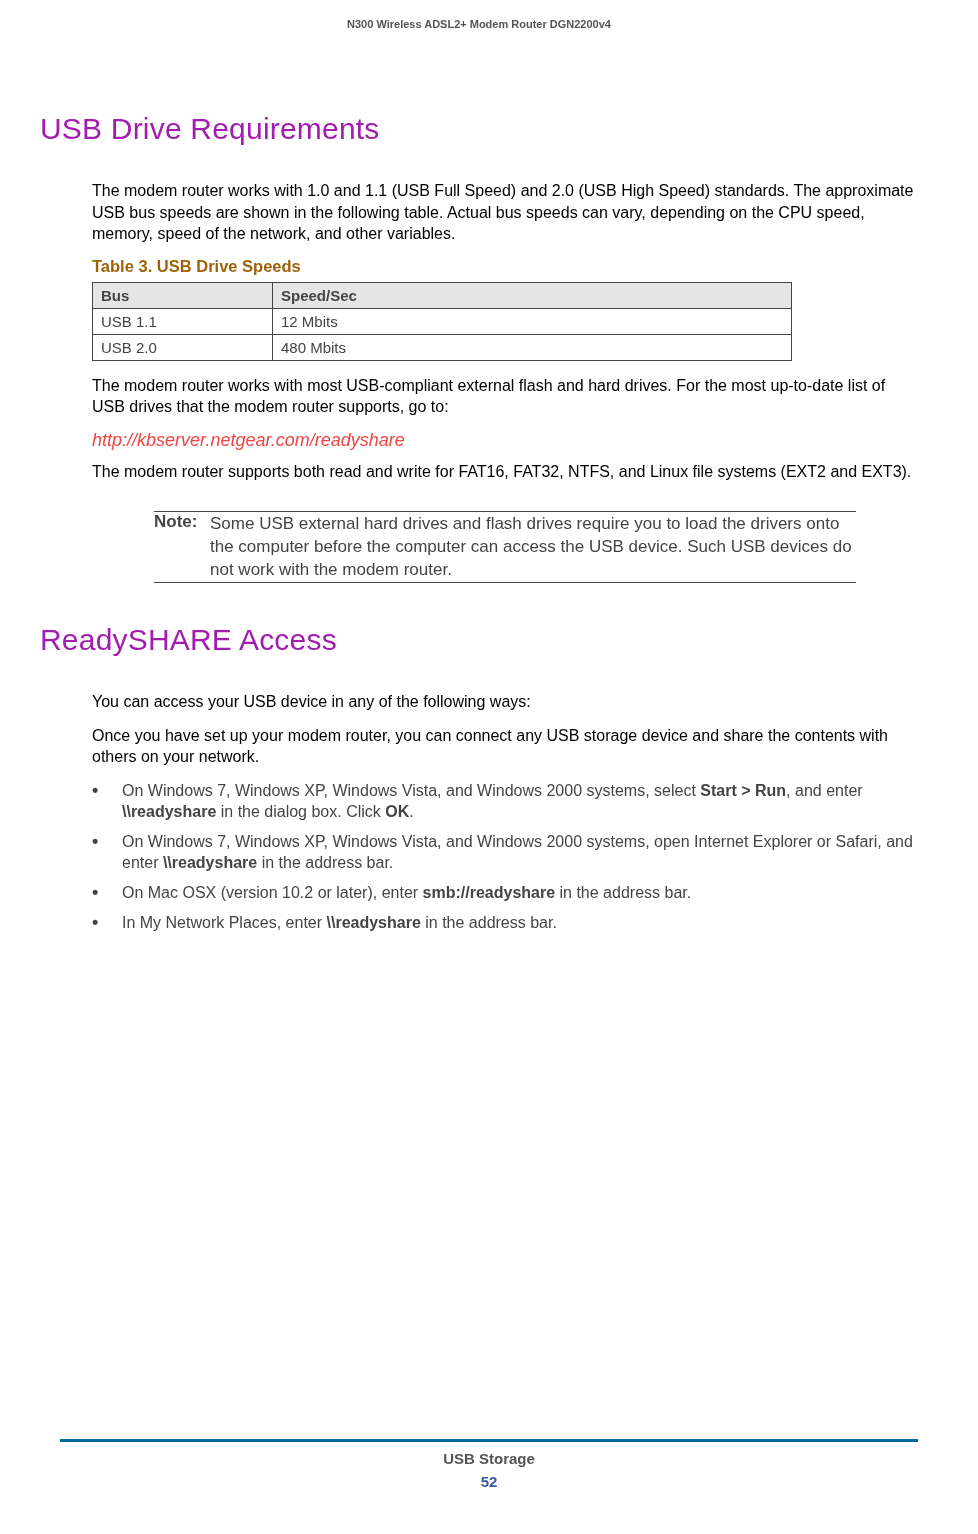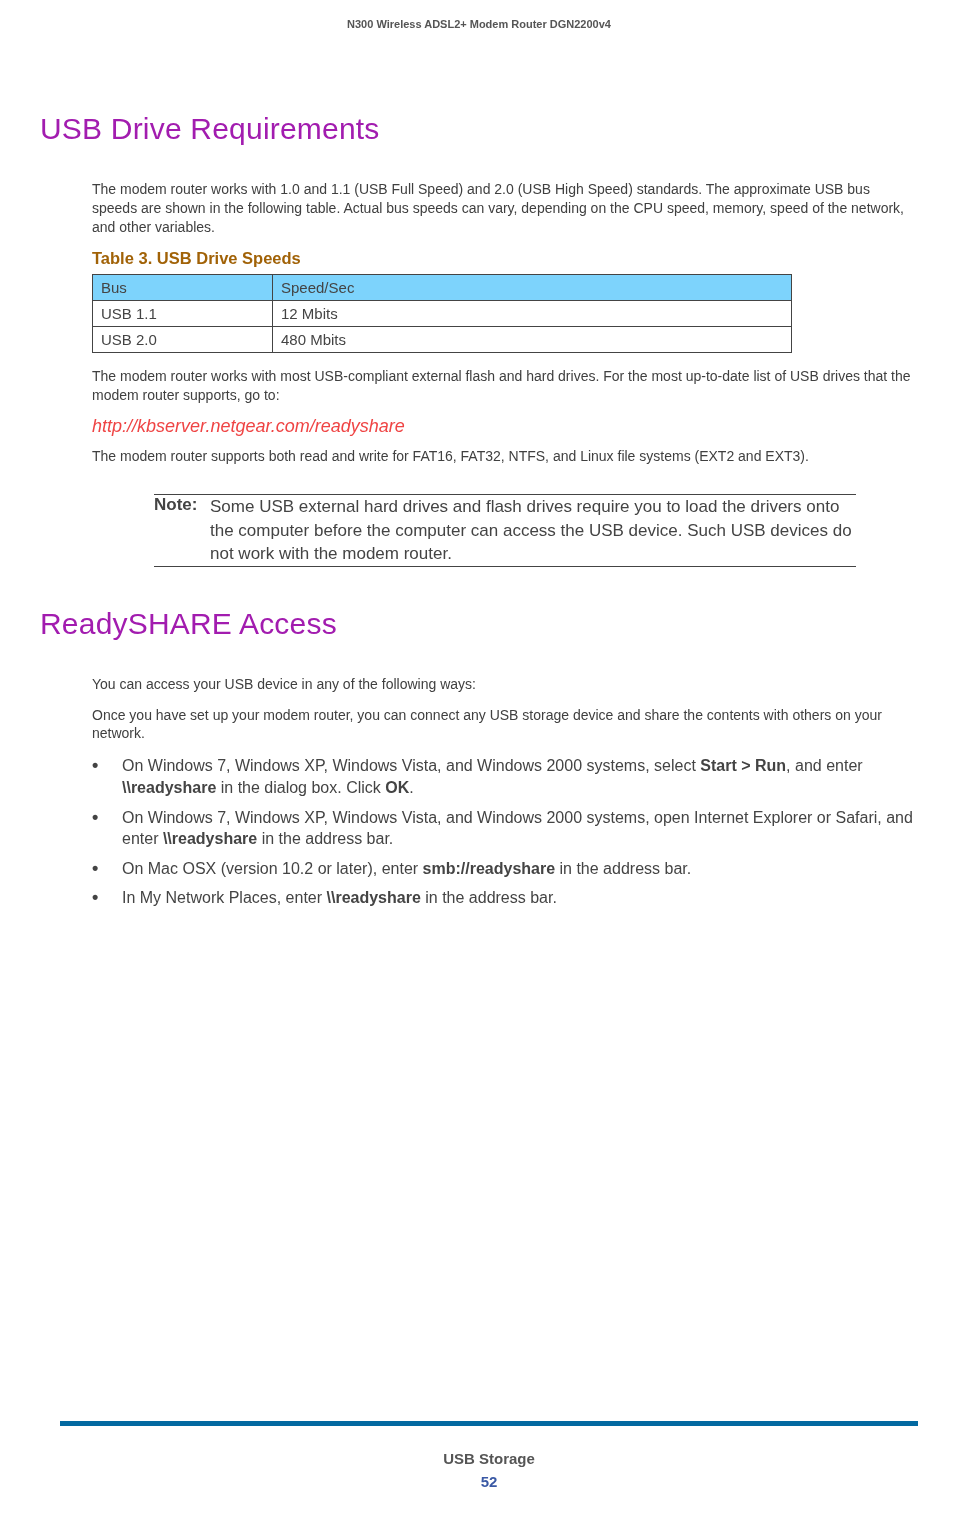--- a/index.html
+++ b/index.html
@@ -1,37 +1,37 @@
 <!DOCTYPE html>
 <html><head>
   <meta charset="utf-8">
   <style>
     * { margin: 0; padding: 0; box-sizing: border-box; }
     body { width: 978px; height: 1534px; font-family: Arial, Helvetica, sans-serif; color: #333; position: relative; background: #fff; }
     .page { padding: 20px 60px 0 40px; }
     .doc-header { text-align: center; font-weight: bold; font-size: 11px; color: #555; margin-top: -2px; margin-bottom: 82px; }
     h1 { font-family: Liberation Sans, sans-serif; font-weight: 400; font-size: 30px; color: #a21caf; margin-bottom: 34px; letter-spacing: 0.2px; }
     .body-indent { margin-left: 52px; }
-    p { font-size: 14px; line-height: 1.35; color: #404040; margin-bottom: 12px; }
+    p { font-size: 16px; line-height: 1.35; color: #000000; margin-bottom: 12px; }
     .table-caption { font-weight: bold; font-size: 16.5px; margin-top: 8px; margin-bottom: 6px; color: #a16207; }
     table.data { border-collapse: collapse; width: 700px; margin-bottom: 14px; }
     table.data th, table.data td { border: 1px solid #444; text-align: left; padding: 4px 8px; font-size: 15px; color: #444; }
-    table.data th { background: #7dd3fc; font-weight: normal; }
+    table.data th { background: #e5e5e5; font-weight: bold; }
     table.data td:first-child, table.data th:first-child { width: 180px; }
     a.link { color: #ef4444; font-style: italic; text-decoration: none; font-size: 18px; display: inline-block; margin-bottom: 10px; }
     .note-box { margin: 28px 62px 40px 62px; border-top: 1px solid #444; border-bottom: 1px solid #444; padding: 0 0; }
     .note-box .note-inner { display: flex; }
     .note-box .note-label { font-weight: bold; font-size: 17px; color: #444; width: 56px; flex-shrink: 0; }
     .note-box .note-text { font-size: 17px; line-height: 1.38; color: #444; }
     ul.bullets { list-style: none; margin-top: 4px; }
     ul.bullets li { display: flex; margin-bottom: 8px; }
     ul.bullets li .bullet { flex-shrink: 0; width: 30px; font-size: 18px; color: #444; font-weight: bold; }
     ul.bullets li .bcontent { font-size: 16px; line-height: 1.35; color: #444; }
     .bold { font-weight: bold; }
-    .footer { position: absolute; bottom: 44px; left: 60px; right: 60px; border-top: 5px solid #0369a1; padding-top: 24px; text-align: center; }
+    .footer { position: absolute; bottom: 44px; left: 60px; right: 60px; border-top: 3px solid #0369a1; padding-top: 8px; text-align: center; }
     .footer .ftext { font-size: 15px; color: #555; font-weight: bold; }
     .footer .fnum { font-size: 15px; color: #3a59a5; font-weight: bold; margin-top: 6px; }
   </style>
 </head>
 <body>
 
 <div class="page">
   <div class="doc-header">N300 Wireless ADSL2+ Modem Router DGN2200v4</div>
 
   <h1>USB Drive Requirements</h1>

